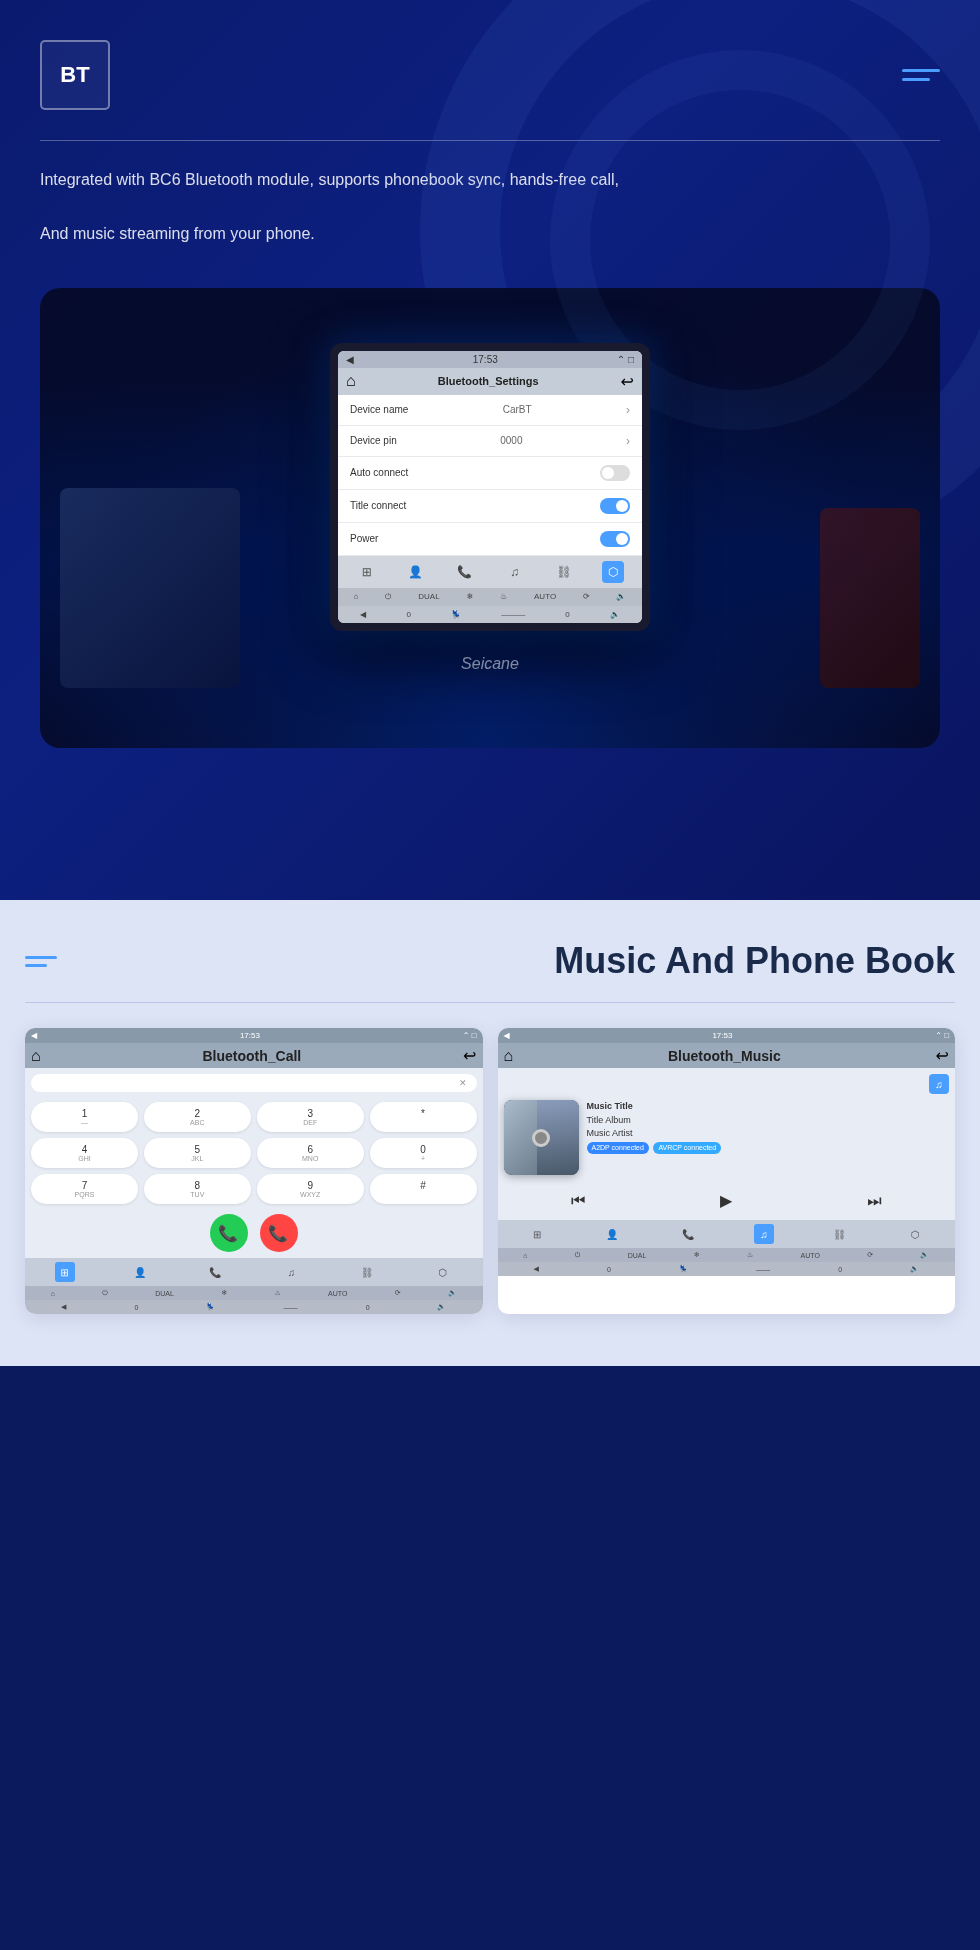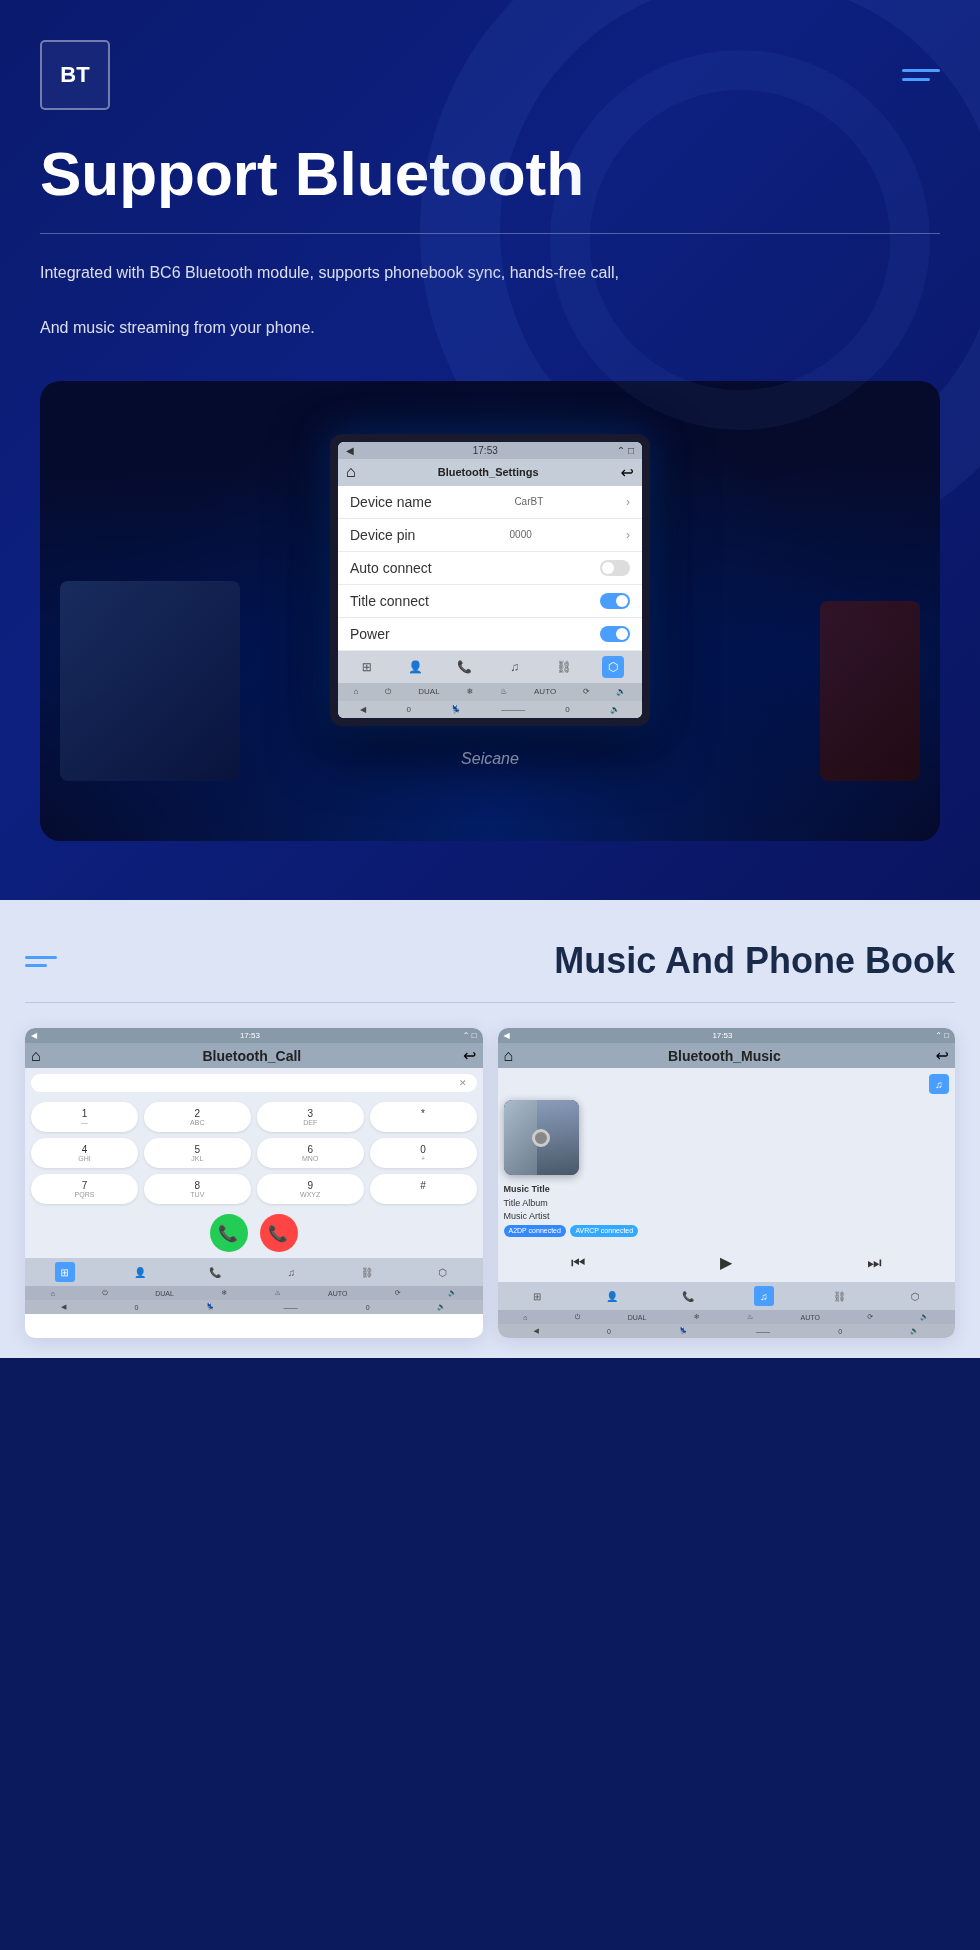--- a/index.html
+++ b/index.html
@@ -160,21 +160,21 @@
     .screen-row {
       display: flex;
       align-items: center;
       justify-content: space-between;
       background: white;
       padding: 8px 12px;
       border-bottom: 1px solid #e8eaed;
       font-size: 11px;
       color: #333;
     }
-    .screen-row-label { font-size: 14px; color: #333; }
+    .screen-row-label { font-size: 10px; color: #333; }
     .screen-row-value { color: #666; font-size: 10px; text-align: right; }
     .chevron { color: #999; font-size: 12px; }
     .toggle {
       width: 30px; height: 16px;
       border-radius: 8px;
       position: relative;
       display: inline-block;
     }
     .toggle.off { background: #ddd; }
     .toggle.on { background: #4a9eff; }
@@ -230,21 +230,21 @@
       color: rgba(255,255,255,0.5);
       font-size: 16px;
       font-style: italic;
       margin-top: 24px;
     }
 
     
     .bottom-section {
       background: #dde4f5;
       margin: 0;
-      padding: 40px 25px 20px 25px;
+      padding: 40px 25px 52px 25px;
     }
     .bottom-header {
       display: flex;
       align-items: center;
       justify-content: space-between;
       margin-bottom: 20px;
     }
     .bottom-hamburger {
       display: flex; flex-direction: column; gap: 5px;
     }
@@ -366,21 +366,20 @@
       background: #4a9eff;
       border-radius: 4px;
       display: flex; align-items: center; justify-content: center;
       color: white;
       font-size: 10px;
     }
     .music-info-row {
       display: flex;
       gap: 8px;
       margin-bottom: 12px;
-      flex-direction: column;
     }
     .album-art {
       width: 75px; height: 75px;
       border-radius: 8px;
       background: linear-gradient(135deg, #667 0%, #334 100%);
       flex-shrink: 0;
       position: relative;
       overflow: hidden;
       box-shadow: 0 2px 8px rgba(0,0,0,0.3);
     }
@@ -484,21 +483,20 @@
   <div class="header-row">
     <div class="bt-logo">
       <span>BT</span>
     </div>
     <div class="hamburger">
       <span></span>
       <span></span>
     </div>
   </div>
 
-  <h1 class="hero-title">Support Bluetooth</h1>
   <hr class="hero-divider">
   <p class="hero-desc">
     Integrated with BC6 Bluetooth module, supports phonebook sync, hands-free call,<br><br>
     And music streaming from your phone.
   </p>
 
   <div class="car-display">
     <div class="car-bg">
 
       <div class="car-left-panel"></div>

